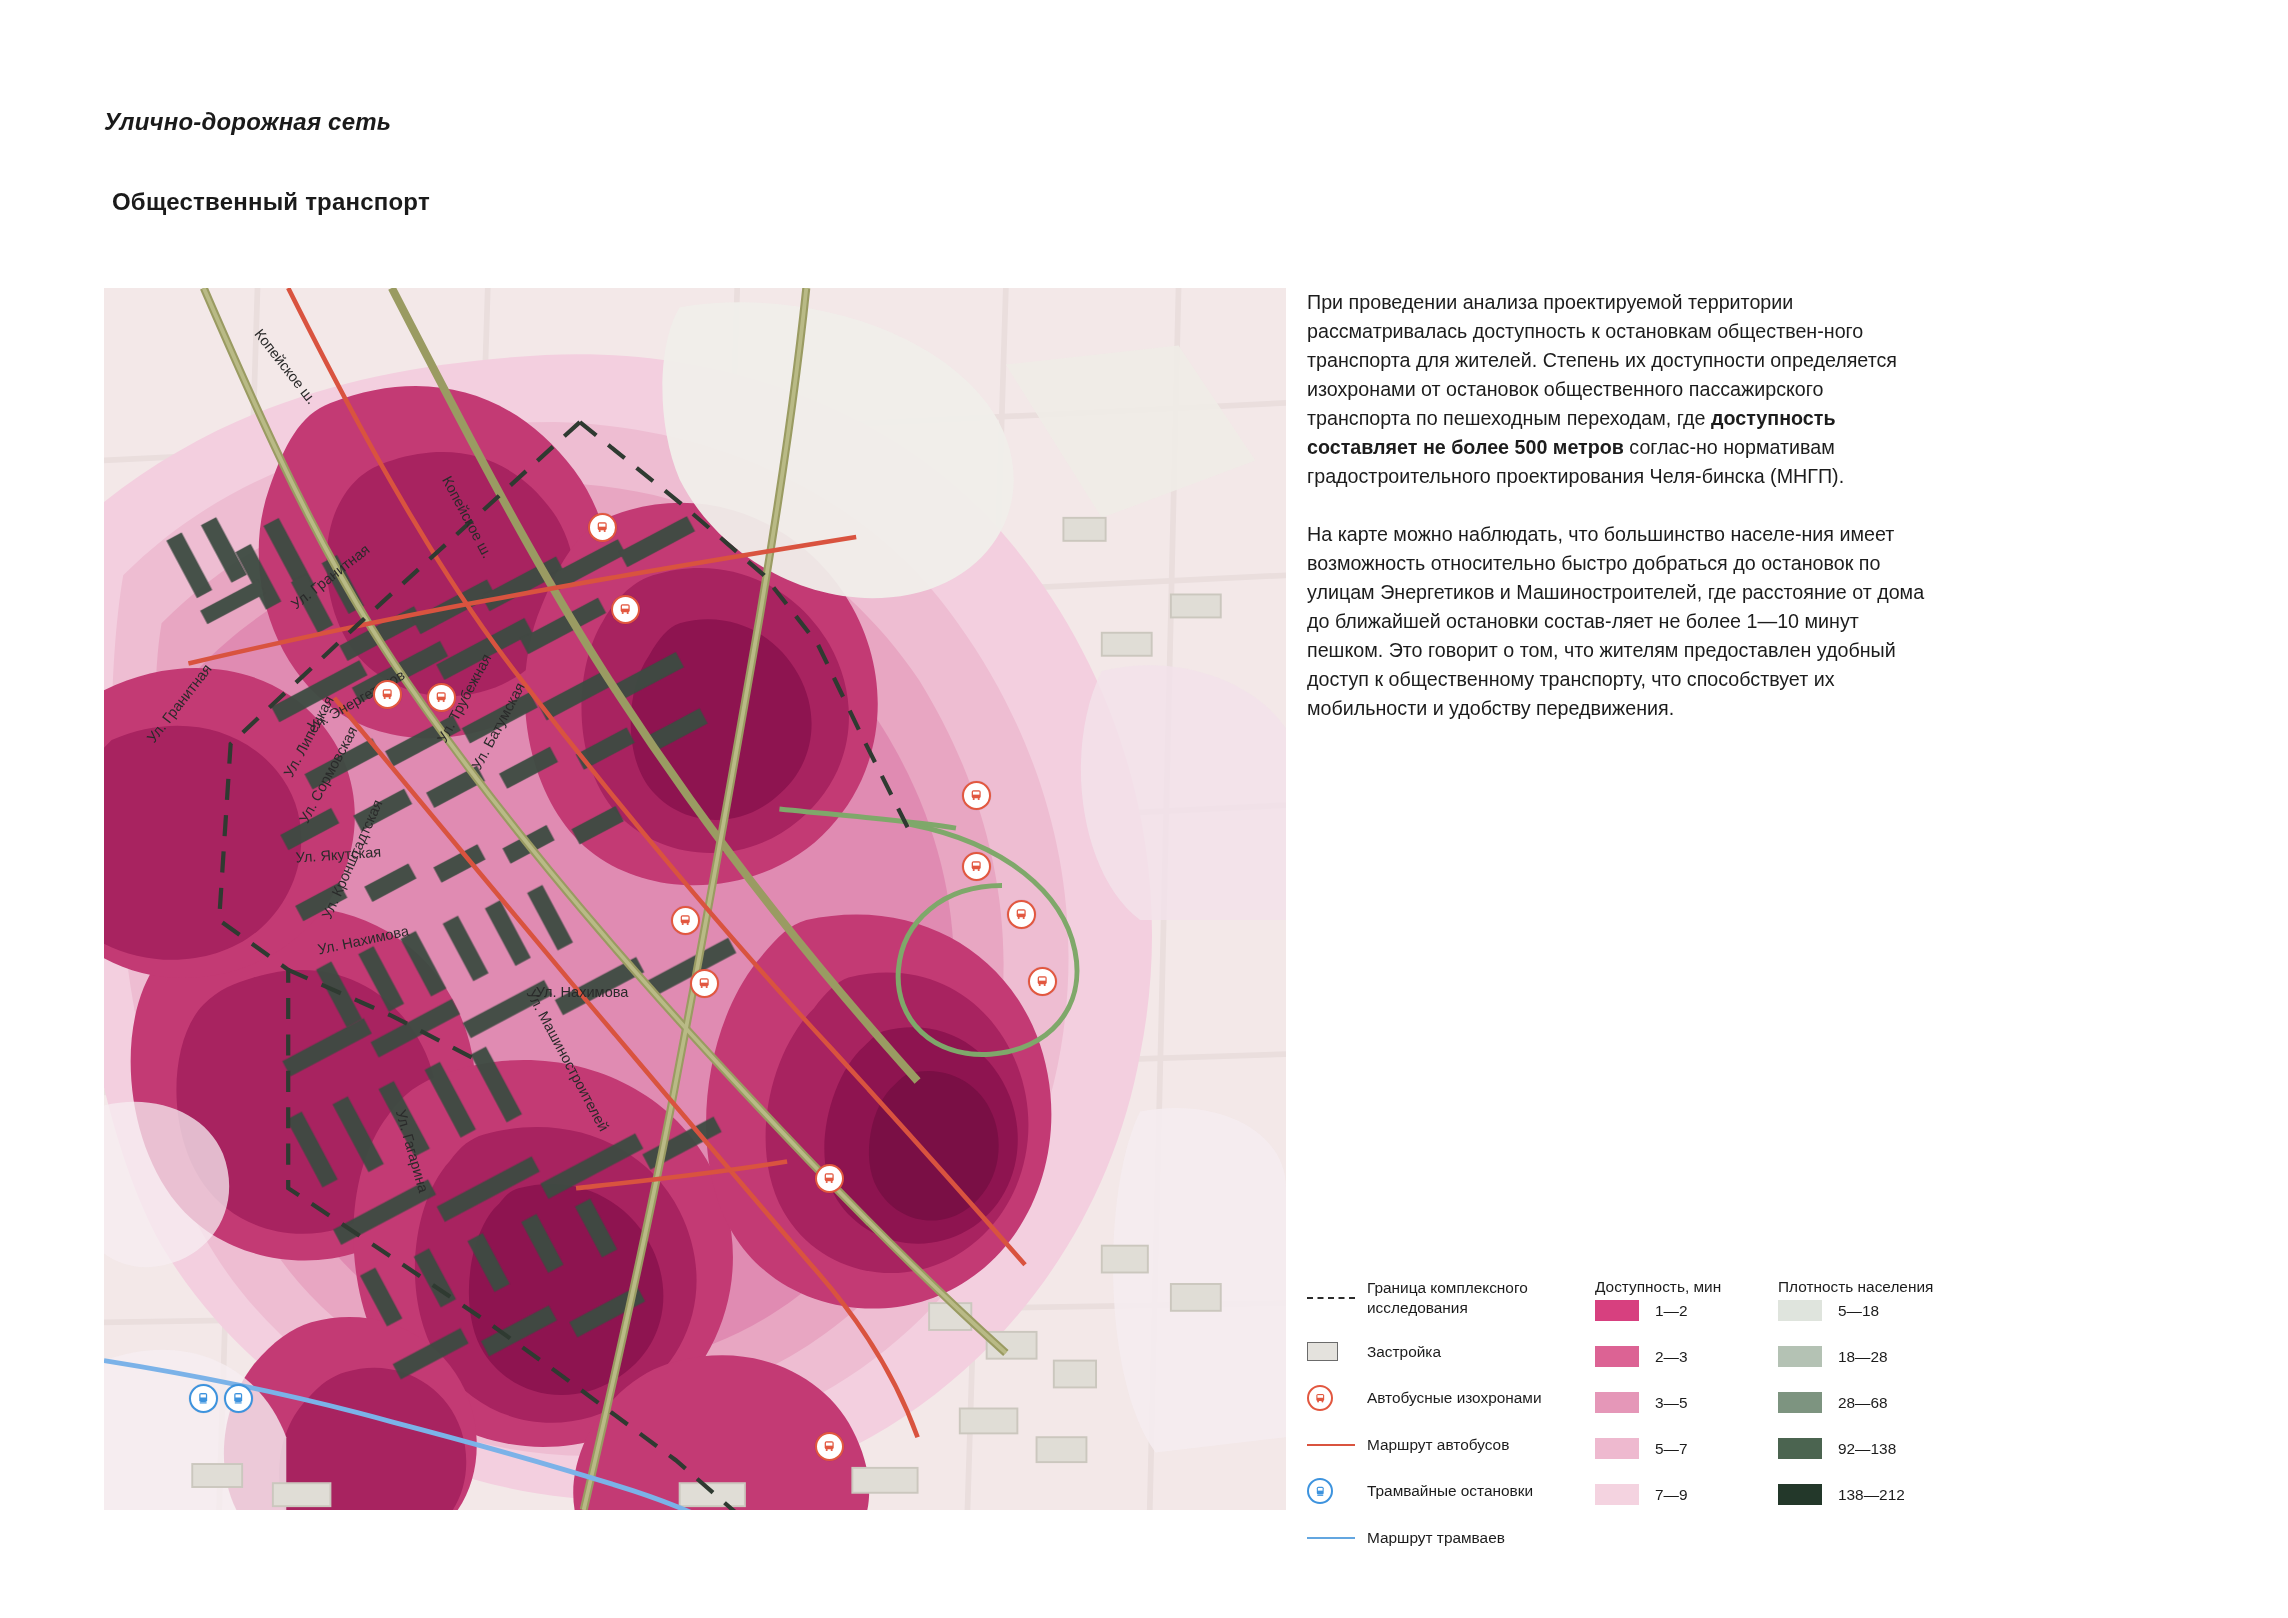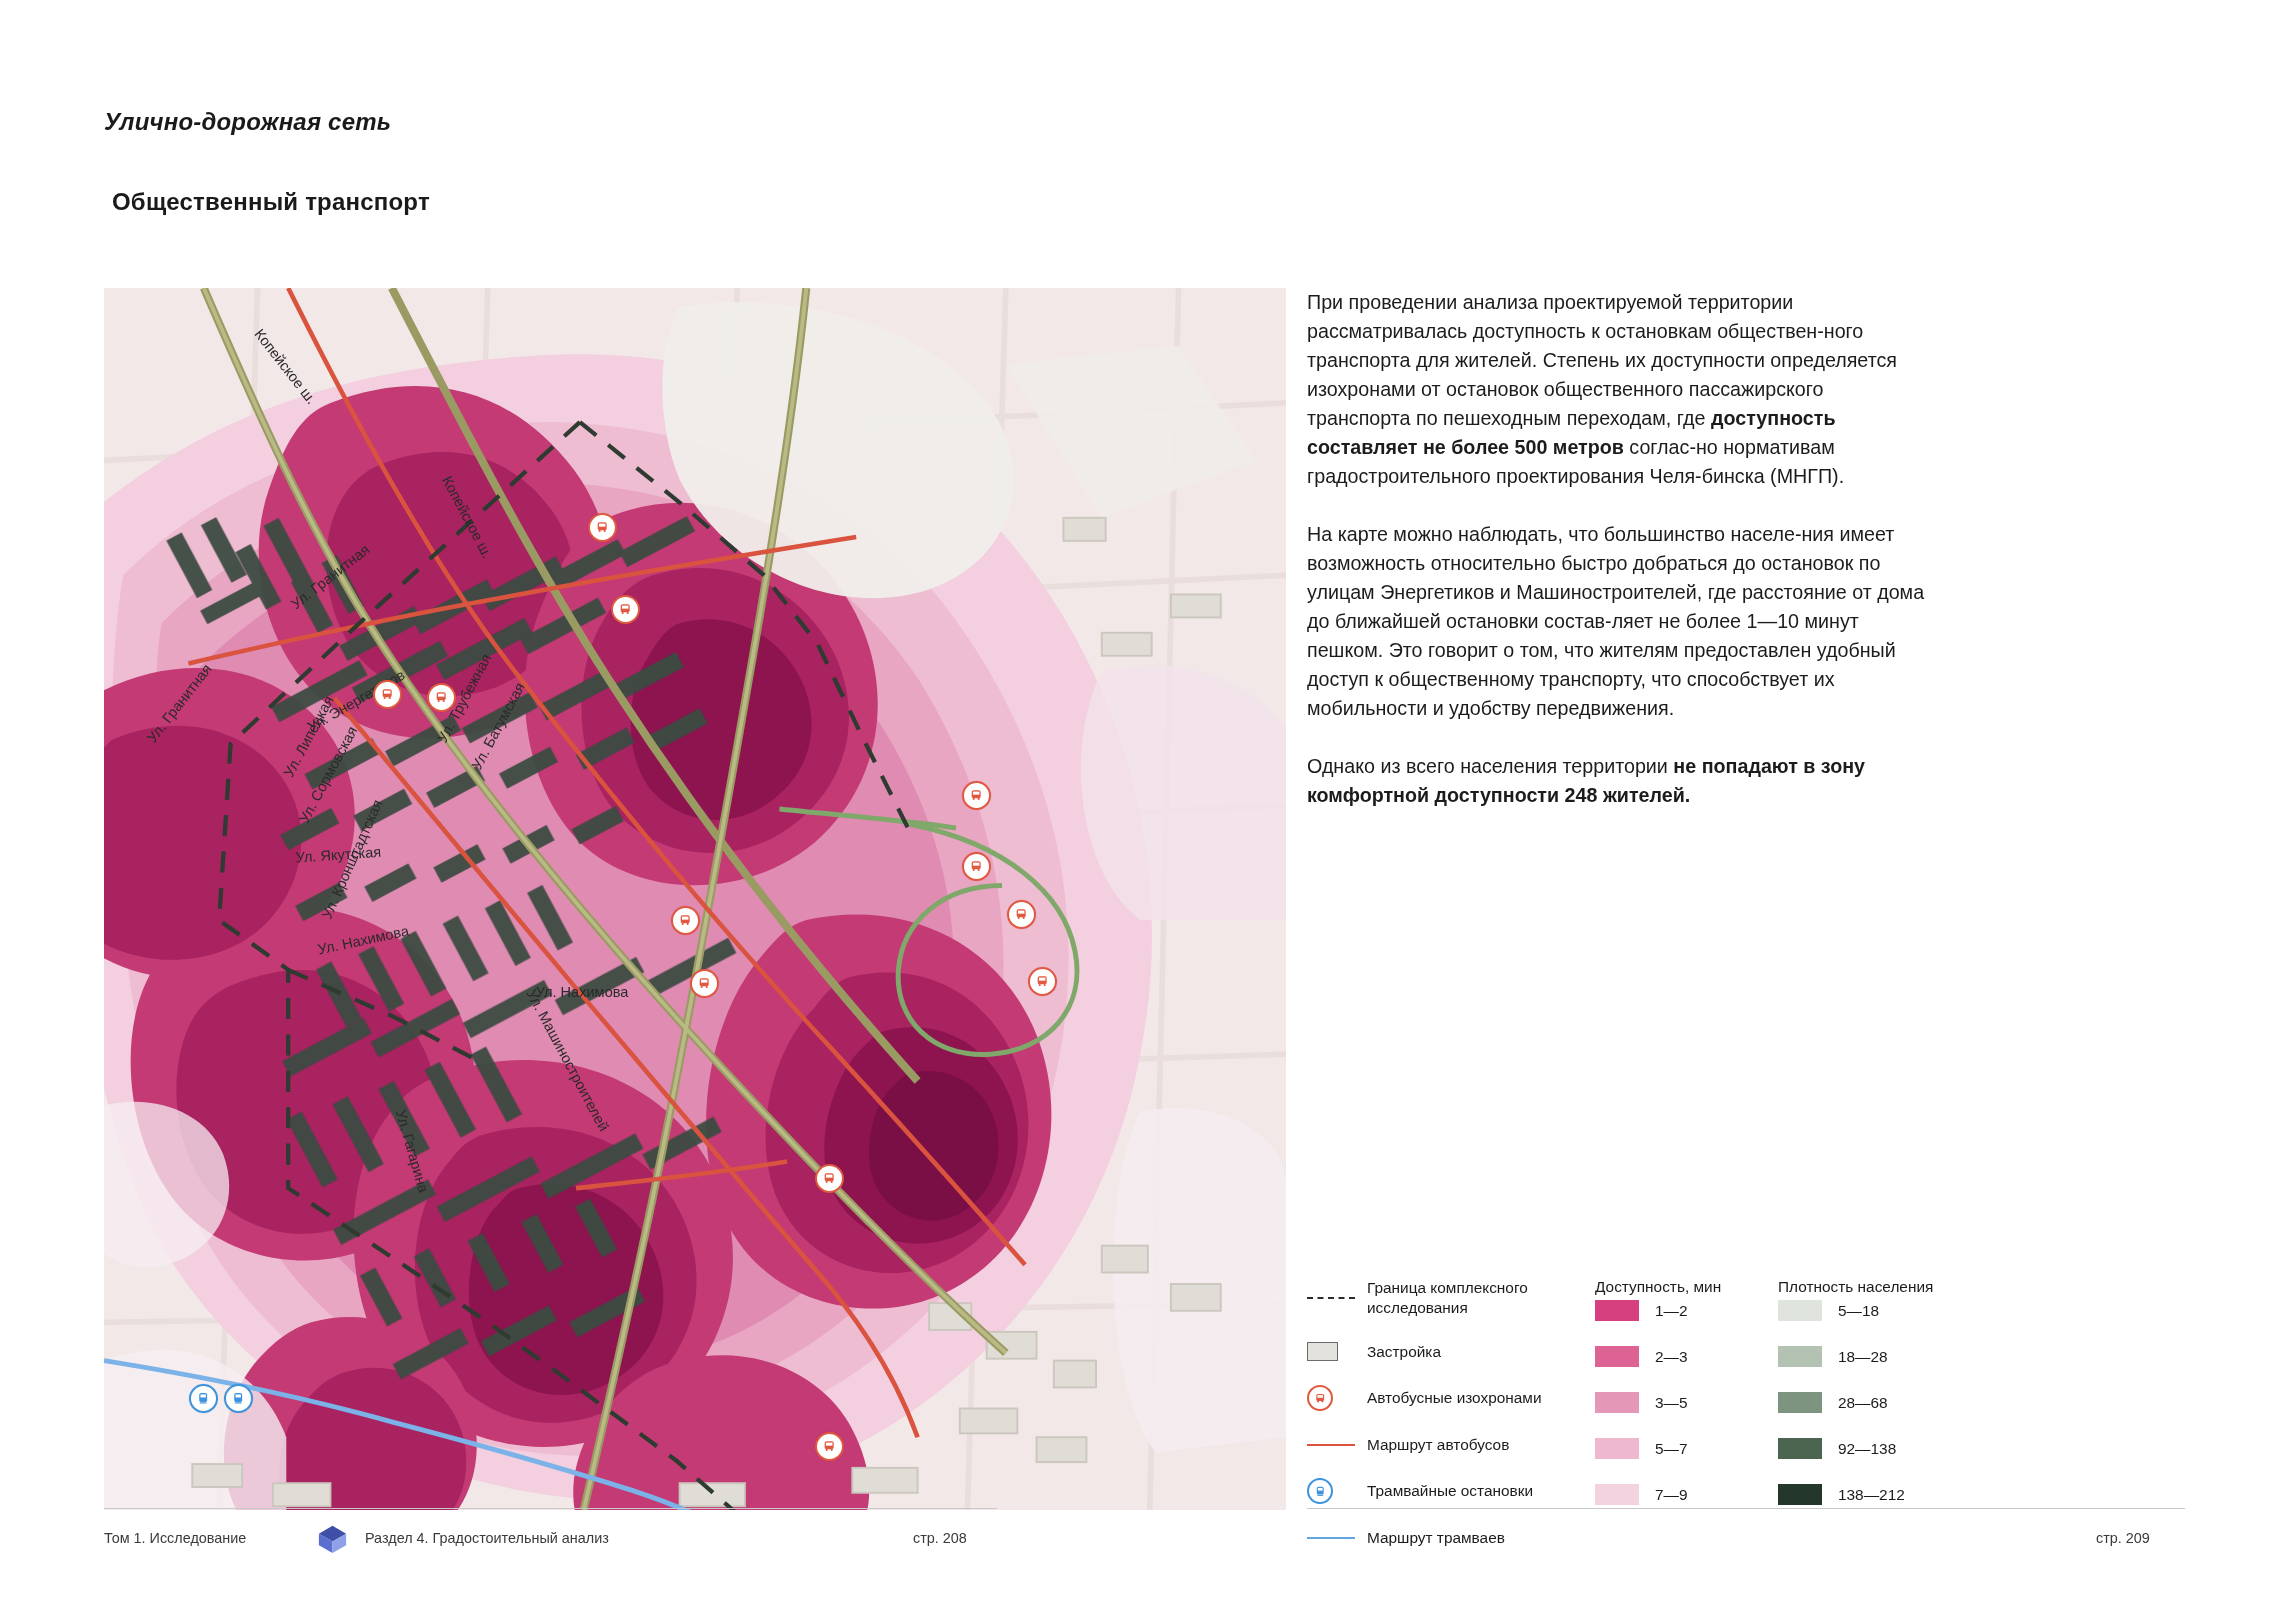--- a/index.html
+++ b/index.html
@@ -491,21 +491,20 @@
             <rect x="5" y="3.8" width="6" height="3.4" fill="#fff"></rect>
             <rect x="4.2" y="12.6" width="7.6" height="1.3" fill="#3d93de"></rect>
           </svg>
         </div>
       </div>
   </div>
 
   <div class="txt-col">
     <p><span>При проведении анализа проектируемой территории рассматривалась доступность к остановкам обществен-ного транспорта для жителей. Степень их доступности определяется изохронами от остановок общественного пассажирского транспорта по пешеходным переходам, где </span><b>доступность составляет не более 500 метров</b><span> соглас-но нормативам градостроительного проектирования Челя-бинска (МНГП).</span></p>
     <p>На карте можно наблюдать, что большинство населе-ния имеет возможность относительно быстро добраться до остановок по улицам Энергетиков и Машиностроителей, где расстояние от дома до ближайшей остановки состав-ляет не более 1—10 минут пешком. Это говорит о том, что жителям предоставлен удобный доступ к общественному транспорту, что способствует их мобильности и удобству передвижения.</p>
-    <p><span>Однако из всего населения территории </span><b>не попадают в зону комфортной доступности 248 жителей.</b></p>
   </div>
 
   <div class="legend">
 
     <div class="legend-col-1">
       <div class="legend-row">
         <span class="sym">
             <span class="sym-dashed"></span>
           </span>
         <span class="lbl">Граница комплексного исследования</span>
@@ -621,30 +620,15 @@
           <div class="legend-row">
             <span class="sym">
               <span class="sym-swatch" style="background: rgb(35, 56, 42);"></span>
             </span>
             <span class="lbl">138—212</span>
           </div>
         </div>
     </div>
   </div>
 
-  <div class="footer">
-    <div class="footer-rule"></div>
-    <div class="footer-rule-2"></div>
-    <div class="f-left">Том 1. Исследование</div>
-    <div class="f-logo">
-      <svg width="37" height="37" viewBox="0 0 38 38" aria-hidden="true">
-        <polygon points="19,6 33,14 19,22 5,14" fill="#3f4fa8"></polygon>
-        <polygon points="5,14 19,22 19,34 5,26" fill="#5a6fd0"></polygon>
-        <polygon points="33,14 33,26 19,34 19,22" fill="#8da0e8"></polygon>
-      </svg>
-    </div>
-    <div class="f-mid">Раздел 4. Градостоительный анализ</div>
-    <div class="f-page-left">стр. 208</div>
-    <div class="f-page-right">стр. 209</div>
-  </div>
 
 </div>
 
 
 </body></html>

